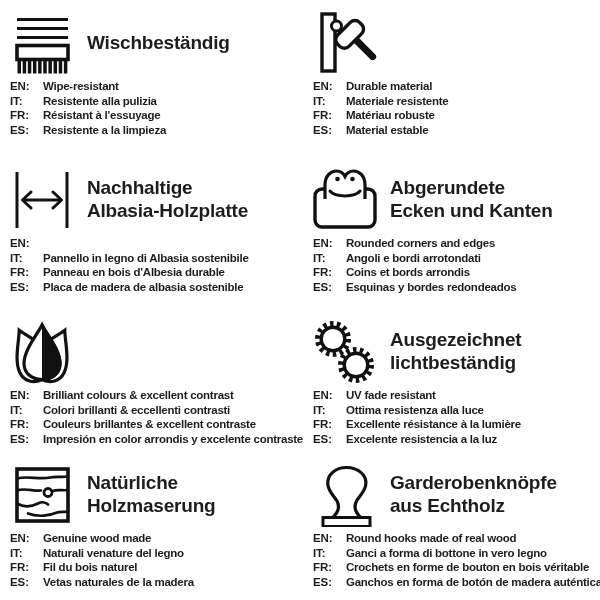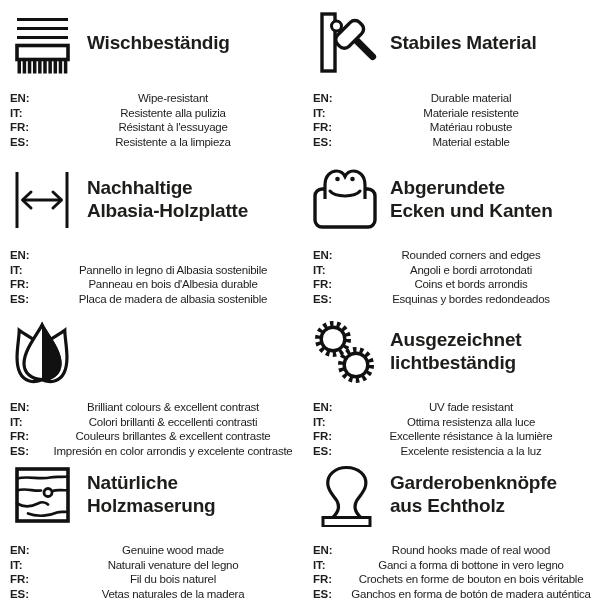--- a/index.html
+++ b/index.html
@@ -14,24 +14,24 @@
     column-gap:10px;
   }
   .feature { padding-top:4px; }
   .head { display:flex; align-items:center; gap:13px; height:66px; }
   .icon { flex:0 0 auto; width:64px; height:64px; }
   .icon svg { display:block; }
   .title {
     font-size:19px; font-weight:700; line-height:1.2;
     letter-spacing:-0.2px; white-space:pre-line; color:#1d1d1b;
   }
-  .list { margin-top:15px; }
+  .list { margin-top:3px; }
   .row { display:grid; grid-template-columns:33px 1fr; }
   .lang { font-weight:700; font-size:11.5px; line-height:14.6px; letter-spacing:-0.1px; }
-  .val  { font-weight:400; font-size:11.5px; line-height:14.6px; letter-spacing:-0.25px; white-space:nowrap;text-align:center; }
+  .val  { font-weight:700; font-size:11.5px; line-height:14.6px; letter-spacing:-0.25px; white-space:nowrap; }
 </style>
 </head>
 <body>
 
 <div class="page">
 
   <section class="feature">
     <div class="head">
       <span class="icon">
         <svg width="64" height="64" viewBox="0 0 64 64">
@@ -82,21 +82,20 @@
       <span class="icon">
         <svg width="64" height="64" viewBox="0 0 64 64">
           <rect x="9" y="3" width="13" height="57" stroke="#111" stroke-width="3.4" fill="none"></rect>
           <circle cx="23.5" cy="15" r="5" stroke="#111" stroke-width="3" fill="#fff"></circle>
           <g transform="rotate(-45 37 23)">
             <line x1="37" y1="29" x2="37" y2="55" stroke="#111" stroke-width="7" stroke-linecap="round"></line>
             <rect x="21" y="15" width="31" height="16" rx="6.5" stroke="#111" stroke-width="3.4" fill="#fff"></rect>
           </g>
         </svg>
       </span>
-      <h2 class="title">Stabiles Material</h2>
     </div>
     <div class="list">
       <div class="row">
           <span class="lang">EN:</span>
           <span class="val">Durable material</span>
         </div>
       <div class="row">
           <span class="lang">IT:</span>
           <span class="val">Materiale resistente</span>
         </div>

